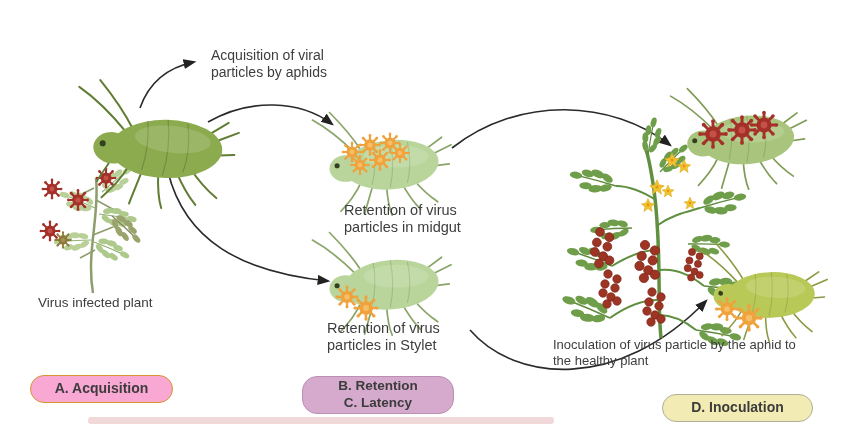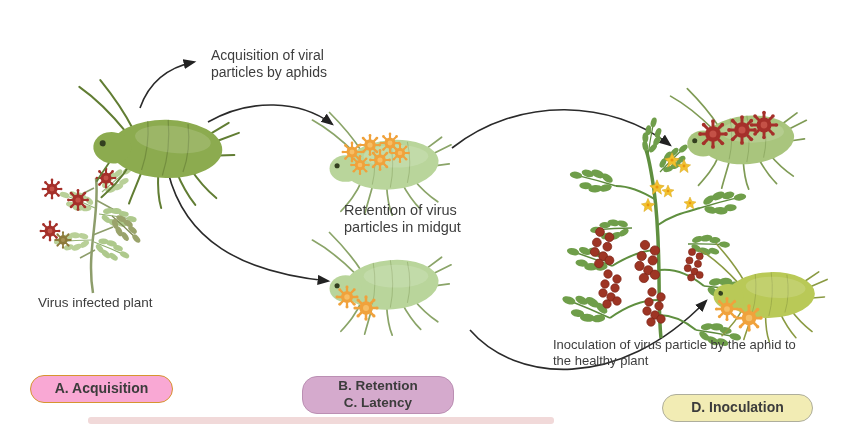--- a/index.html
+++ b/index.html
@@ -223,20 +223,21 @@
       </g>
     </g>
   </svg>
 
   <div class="note" style="left:211px;top:47px;width:148px;">Acquisition of viral particles by aphids</div>
 
   <div class="caption" style="left:38px;top:295px;width:160px;">Virus infected plant</div>
 
   <div class="caption big" style="left:344px;top:202px;width:160px;">Retention of virus particles in midgut</div>
 
+  <div class="caption big" style="left:327px;top:320px;width:160px;">Retention of virus particles in Stylet</div>
 
   <div class="caption" style="left:553px;top:337px;width:256px;font-size:13px;">Inoculation of virus particle by the aphid to the healthy plant</div>
 
   <div class="badge" style="left: 30px; top: 375px; width: 143px; height: 28px; background: #f9a8d4; border-color: rgb(214, 149, 47);">
     <div class="line">A. Acquisition</div>
   </div>
 
   <div class="badge" style="left: 302px; top: 376px; width: 152px; height: 38px; font-size: 13.5px; background: rgb(213, 170, 205); border-color: rgb(187, 143, 179);">
     <div class="line">B. Retention</div>
     <div class="line">C. Latency</div>

